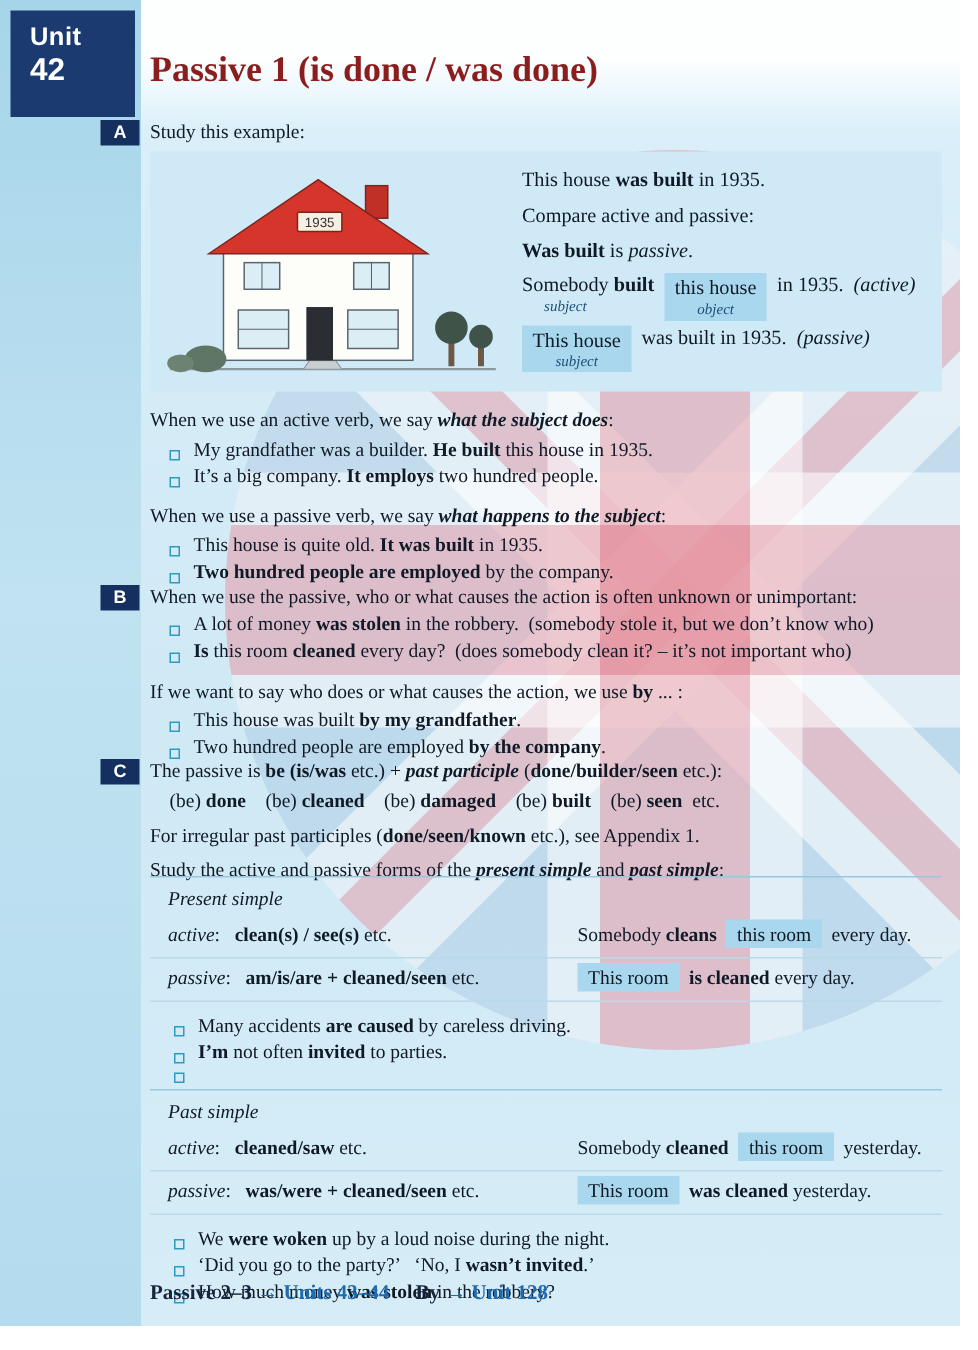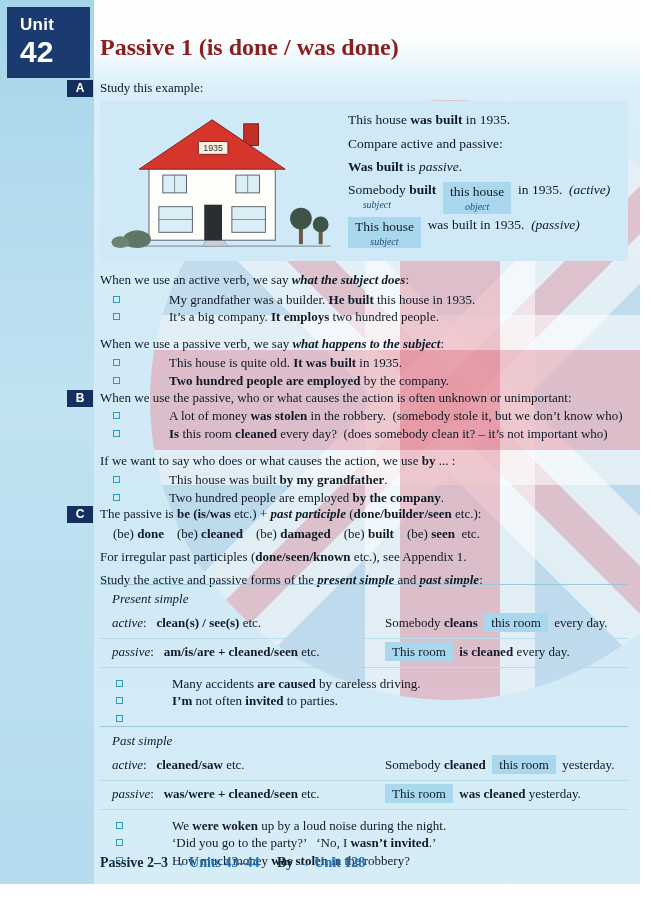--- a/index.html
+++ b/index.html
@@ -4,42 +4,42 @@
 <style>
   * { margin:0; padding:0; box-sizing:border-box; }
   html,body { width:652px; height:900px; }
   body { background:#ffffff; font-family:"Liberation Serif", serif; position:relative; overflow:hidden; color:#101a26; }
   .page { position:absolute; left:0; top:0; width:640px; height:884px; background:linear-gradient(180deg,#dcf0f9 0%, #cfe9f5 55%, #d6edf7 100%); overflow:hidden; }
   .wm { position:absolute; left:0; top:0; }
   .top-band { position:absolute; left:94px; top:0; right:0; height:88px; background:linear-gradient(180deg, rgba(255,255,255,0.95) 45%, rgba(255,255,255,0)); }
   .strip { position:absolute; left:0; top:0; width:94px; height:100%; background:linear-gradient(180deg,#a6d5ea 0%, #c0e2f1 45%, #b4dcee 100%); }
   .unitbox { position:absolute; left:7px; top:7px; width:83px; height:71px; background:#1b3a70; color:#fff; font-family:"Liberation Sans", sans-serif; padding:8px 0 0 13px; }
   .unit-word { font-size:17px; font-weight:bold; letter-spacing:0.3px; }
-  .unit-num { font-size:30px; font-weight:bold; line-height:1.05; margin-top:1px; }
+  .unit-num { font-size:21px; font-weight:bold; line-height:1.05; margin-top:1px; }
   .content { position:absolute; left:100px; top:0; right:12px; height:100%; font-size:13px; }
   .title { position:absolute; top:34px; left:0; font-size:24px; font-weight:bold; color:#8a1d1d; }
   .chunk { position:absolute; left:0; right:0; }
   #sec-a { top:80px; } #sec-b { top:390px; } #sec-c { top:506px; }
   #blk-present { top:584px; } #blk-past { top:726px; } #footer-row { top:854px; }
   .marker { position:absolute; left:-33px; top:0; width:26px; height:17px; background:#15305f; color:#fff; font-family:"Liberation Sans", sans-serif; font-size:12px; font-weight:bold; text-align:center; line-height:17px; }
   .rich { white-space:pre-wrap; line-height:1.28; }
   .b { font-weight:bold; } .it { font-style:italic; } .lk { color:#1f6bb0; }
   .hl { background:#a9d8ee; padding:2px 7px; }
   .wg { display:inline-block; text-align:center; vertical-align:text-top; line-height:1.2; }
   .wg.hlw { background:#a9d8ee; padding:2px 7px 1px; }
   .wg .lbl { display:block; font-size:10px; font-style:italic; color:#1d4f79; line-height:1.15; margin-top:1px; }
   .study { margin-bottom:5px; line-height:1.25; }
   .example-box { background:#cfe9f6; display:flex; height:160px; padding:7px 8px 6px 6px; }
   .house-wrap { flex:0 0 236px; }
   .ex-lines { flex:1; padding-left:6px; padding-top:3px; font-size:13.5px; }
   .ex-lines p { margin-bottom:6px; }
   .ex-lines p.lab { margin-bottom:2px; }
   .para { margin-top:11px; margin-bottom:3px; line-height:1.25; }
   .bullets { margin:2px 0 0 13px; }
-  .bullet { display:flex; align-items:flex-start; margin-bottom:2px; line-height:1.22;gap:40px; }
+  .bullet { display:flex; align-items:flex-end; margin-bottom:2px; line-height:1.22; }
   .sq { flex:0 0 auto; width:7px; height:7px; border:1px solid #2d9bc0; margin:4px 9px 0 0; }
   .bt { white-space:pre-wrap; }
   .participles { margin:4px 0 0 13px; }
   .gram-block { border-top:1px solid #9cc6da; padding-top:4px; }
   .gram-head { font-style:italic; margin:2px 0 3px 12px; line-height:1.25; }
   .gram-row { display:flex; border-bottom:1px solid #b9dae9; padding:5px 0 6px 12px; align-items:flex-end;gap:10px; }
   .gram-row .cl { flex:0 0 263px; }
   .gram-row .cr { flex:1; }
   .gram-block .bullets { margin:8px 0 0 16px; }
   .footer { font-size:14px; font-weight:bold; color:#16253c; line-height:1.3; }

